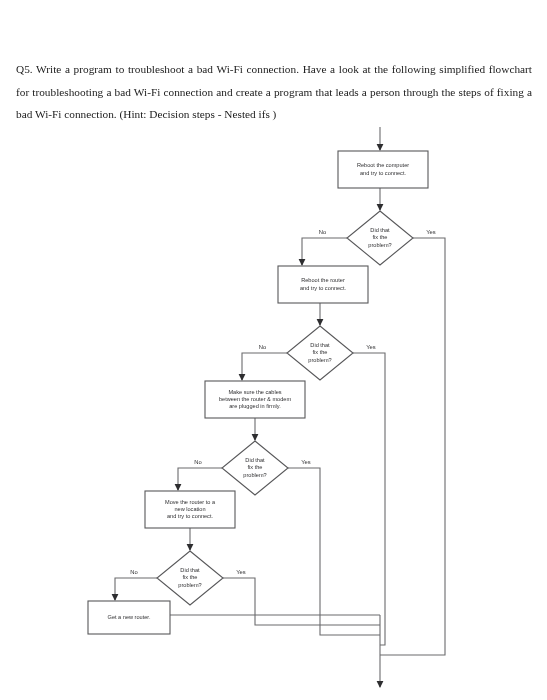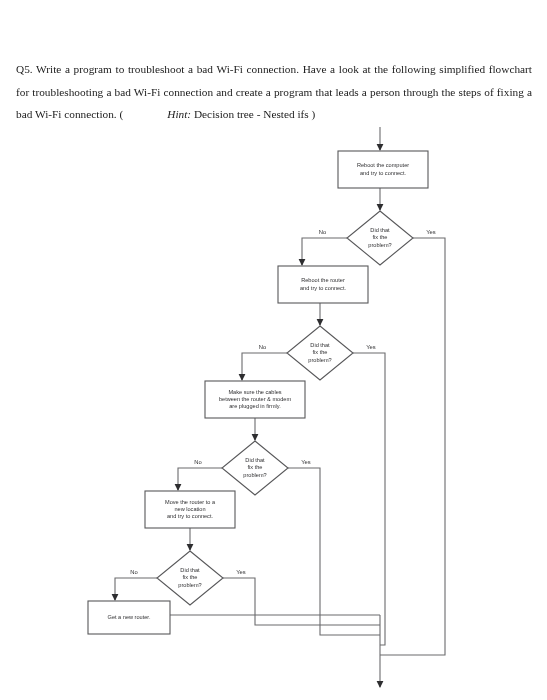--- a/index.html
+++ b/index.html
@@ -20,22 +20,20 @@
     left: 16px;
     top: 58px;
     width: 516px;
     font-size: 11.3px;
     line-height: 22.5px;
     text-align: justify;
     text-justify: inter-word;
     color: #1b1b1b;
   }
   #question-text .hint-italic {
-    font-style: italic;
-    margin-left: 44px;
   }
   #flowchart-wrap {
     position: absolute;
     left: 0;
     top: 0;
     width: 547px;
     height: 700px;
   }
   svg.flow {
     display: block;
@@ -72,21 +70,21 @@
     dominant-baseline: middle;
   }
   .flow .arrow-head {
     fill: #2e2e30;
     stroke: none;
   }
 </style>
 </head>
 <body>
 
-<div id="question-text"><span>Q5. Write a program to troubleshoot a bad Wi-Fi connection. Have a look at the following simplified flowchart for troubleshooting a bad Wi-Fi connection and create a program that leads a person through the steps of fixing a bad Wi-Fi connection. (</span><span class="hint-italic">Hint:</span><span> Decision tree - Nested ifs )</span></div>
+<div id="question-text"><span>Q5. Write a program to troubleshoot a bad Wi-Fi connection. Have a look at the following simplified flowchart for troubleshooting a bad Wi-Fi connection and create a program that leads a person through the steps of fixing a bad Wi-Fi connection. (</span><span class="hint-italic">Hint:</span><span> Decision steps - Nested ifs )</span></div>
 
 <div id="flowchart-wrap">
   <svg class="flow" viewBox="0 0 547 700" xmlns="http://www.w3.org/2000/svg">
     <g id="flow-connectors">
         <path d="M 380 127 L 380 150" class="conn"></path>
         <path d="M 380 188 L 380 210" class="conn"></path>
         <path d="M 413 238 L 445 238 L 445 655 L 380 655" class="conn"></path>
         <path d="M 347 238 L 302 238 L 302 265" class="conn"></path>
         <path d="M 320 303 L 320 325" class="conn"></path>
         <path d="M 353 353 L 385 353 L 385 645 L 380 645" class="conn"></path>

